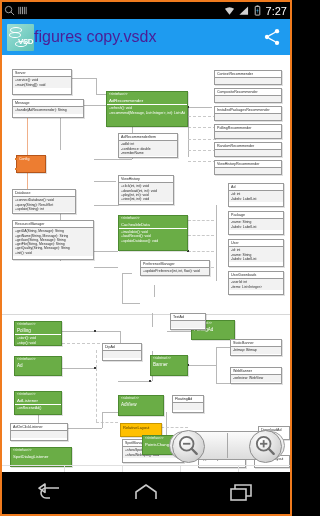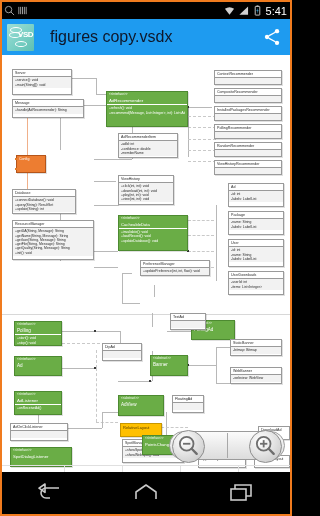--- a/index.html
+++ b/index.html
@@ -18,22 +18,22 @@
                text-shadow:-1px 0 #2a2a2a, 0 1px #2a2a2a, 1px 0 #2a2a2a, 0 -1px #2a2a2a; white-space:nowrap; letter-spacing:-.2px; z-index:5;}
 
   
   #actionbar { position:absolute; left:0; top:17px; width:288px; height:36px; background:#1e9bf0; display:flex; align-items:center; }
   #applogo { width:27px; height:27px; margin-left:5px; border-radius:1px;
              background:linear-gradient(135deg,#9fded6 0%, #79cfc4 55%, #5fbfb2 100%); position:relative; flex:0 0 auto;}
   #applogo .ell { position:absolute; border:1.3px solid #fff; border-radius:50%; }
   #applogo .e1 { left:3px; top:3px; width:12px; height:6px; }
   #applogo .e2 { left:2px; top:8px; width:12px; height:6px; }
   #applogo .e3 { left:8px; top:17px; width:12px; height:6px; }
-  #applogo .vsd { position:absolute; right:1px; top:6px; font-size:8px; font-weight:bold; color:#fff; letter-spacing:-.5px;}
-  #apptitle { color:#0f172a; font-size:16px; margin-left:16px; white-space:nowrap; }
+  #applogo .vsd { position:absolute; right:1px; top:13px; font-size:8px; font-weight:bold; color:#fff; letter-spacing:-.5px;}
+  #apptitle { color:#4c1d95; font-size:16px; margin-left:0; white-space:nowrap; }
   #sharebtn { position:absolute; right:8px; top:8px; width:20px; height:20px; }
 
   
   #canvas { position:absolute; left:0; top:53px; width:288px; height:417px; background:#ffffff; overflow:hidden; }
   #canvas .page { position:absolute; left:0; top:0; width:288px; height:417px; background:#fff; }
   #sep { position:absolute; left:0; top:259px; width:288px; height:1px; background:#d8d8d8; }
 
   
   .ubox { position:absolute; background:#fff; border:0.8px solid #9a9a9a; font-size:3.4px; color:#2b2b2b;
           line-height:1.25; overflow:hidden; }
@@ -99,21 +99,21 @@
         <path d="M2 8 A18 18 0 0 1 22 8 L12 21 Z" fill="#e8e8e8"></path>
       </svg>
       <svg class="sysicon" viewBox="0 0 24 24">
         <path d="M22 3 L22 21 L3 21 Z" fill="#e8e8e8"></path>
       </svg>
       <svg class="sysicon" viewBox="0 0 24 24">
         <rect x="7" y="3" width="10" height="19" rx="1" fill="none" stroke="#e8e8e8" stroke-width="2"></rect>
         <rect x="10" y="1" width="4" height="2" fill="#e8e8e8"></rect>
         <path d="M13 6 L9.5 13 L12 13 L11 19 L14.5 11.5 L12 11.5 Z" fill="#3bb0e8"></path>
       </svg>
-      <span class="clock">5:41</span>
+      <span class="clock">7:27</span>
     </div>
   </div>
 
   <div id="actionbar">
     <div id="applogo">
       <span class="ell e1"></span>
         <span class="ell e2"></span>
         <span class="ell e3"></span>
       <span class="vsd">VSD</span>
     </div>

